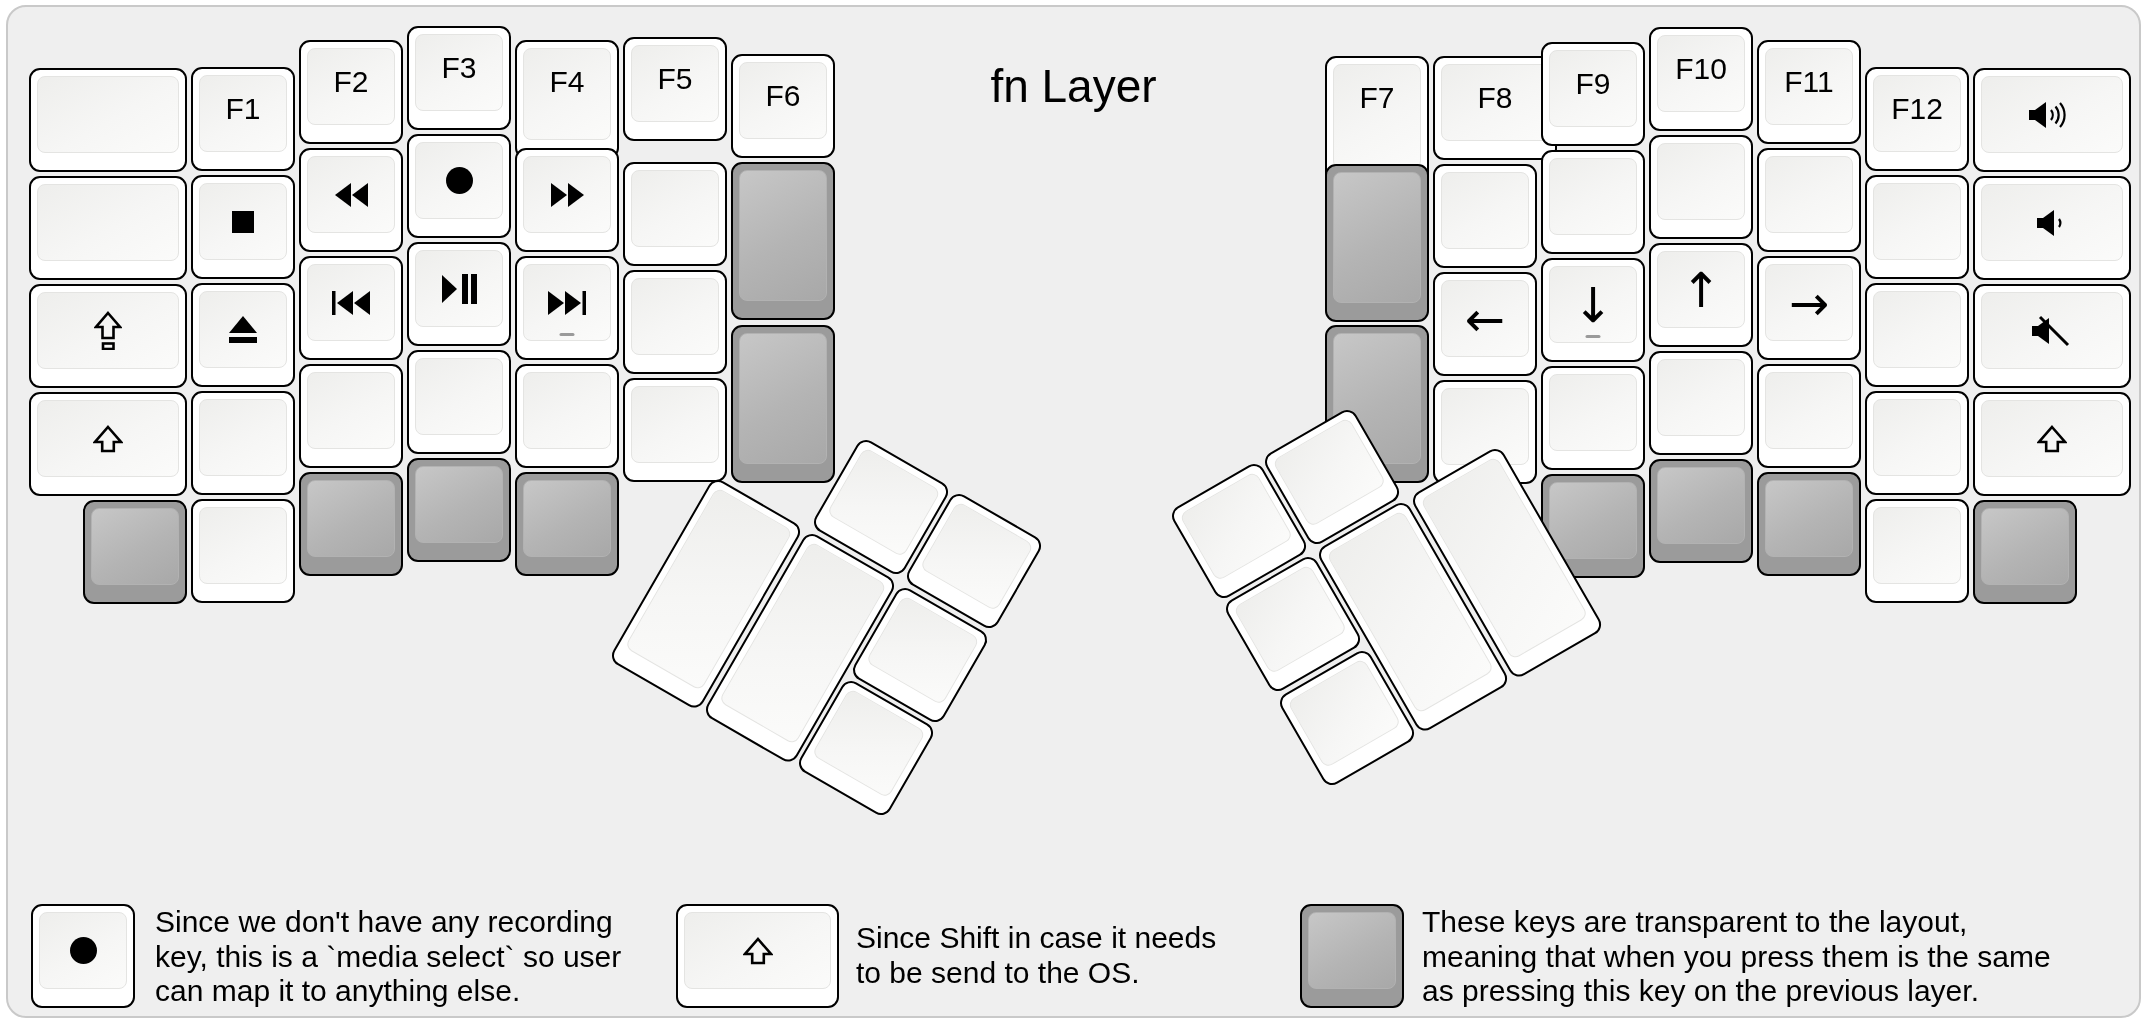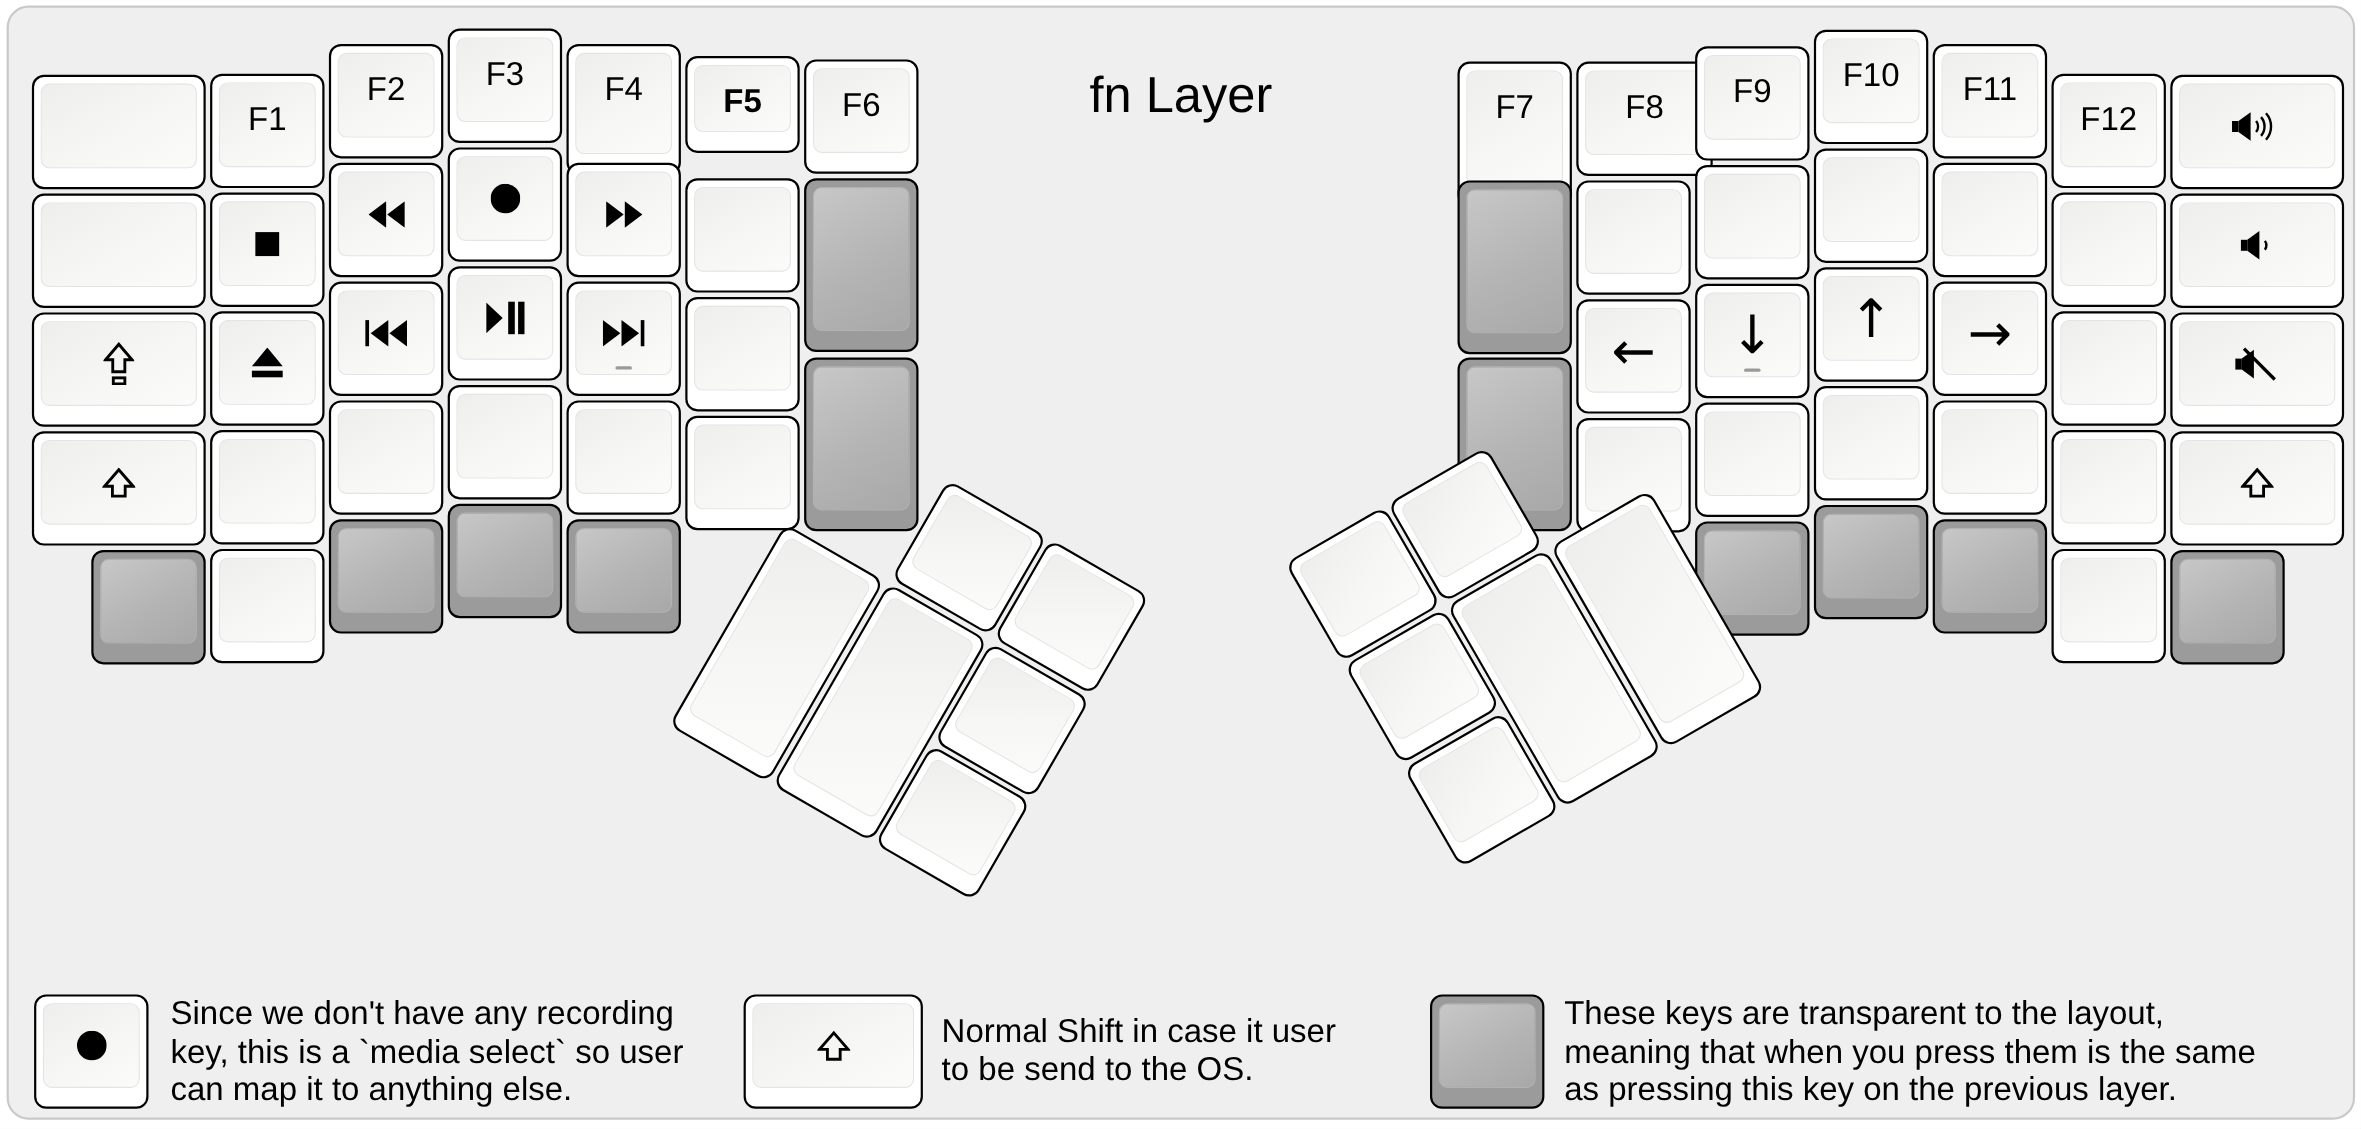--- a/index.html
+++ b/index.html
@@ -177,21 +177,21 @@
             </span>
           </div>
           <span class="homing"></span>
         </div>
         <div class="key" style="left: 507px; top: 357px; width: 104px; height: 104px;">
           <div class="cap"></div>
         </div>
         <div class="key gray" style="left: 507px; top: 465px; width: 104px; height: 104px;">
           <div class="cap"></div>
         </div>
-        <div class="key" style="left: 615px; top: 44px; width: 104px; height: 88px; font-weight: bold;">
+        <div class="key" style="left: 615px; top: 30px; width: 104px; height: 104px;">
           <div class="cap top">
             <span class="lbl">F5</span>
           </div>
         </div>
         <div class="key" style="left: 615px; top: 155px; width: 104px; height: 104px;">
           <div class="cap"></div>
         </div>
         <div class="key" style="left: 615px; top: 263px; width: 104px; height: 104px;">
           <div class="cap"></div>
         </div>
@@ -423,21 +423,21 @@
 can map it to anything else.</div>
         <div class="key" style="left: 668px; top: 897px; width: 163px; height: 104px;">
           <div class="cap">
             <span class="icon">
               <svg width="30" height="28" viewBox="0 0 30 28" fill="none" stroke="#000" stroke-width="2.6">
                 <path d="M15,2 L28,17 L20.8,17 L20.8,26 L9.2,26 L9.2,17 L2,17 Z"></path>
               </svg>
             </span>
           </div>
         </div>
-        <div class="legend-text" style="left: 848px; top: 914px;">Normal Shift in case it user
+        <div class="legend-text" style="left: 848px; top: 914px;">Since Shift in case it needs
 to be send to the OS.</div>
         <div class="key gray" style="left: 1292px; top: 897px; width: 104px; height: 104px;">
           <div class="cap"></div>
         </div>
         <div class="legend-text" style="left: 1414px; top: 898px;">These keys are transparent to the layout,
 meaning that when you press them is the same
 as pressing this key on the previous layer.</div>
       </div>
   </div>
 </div>

